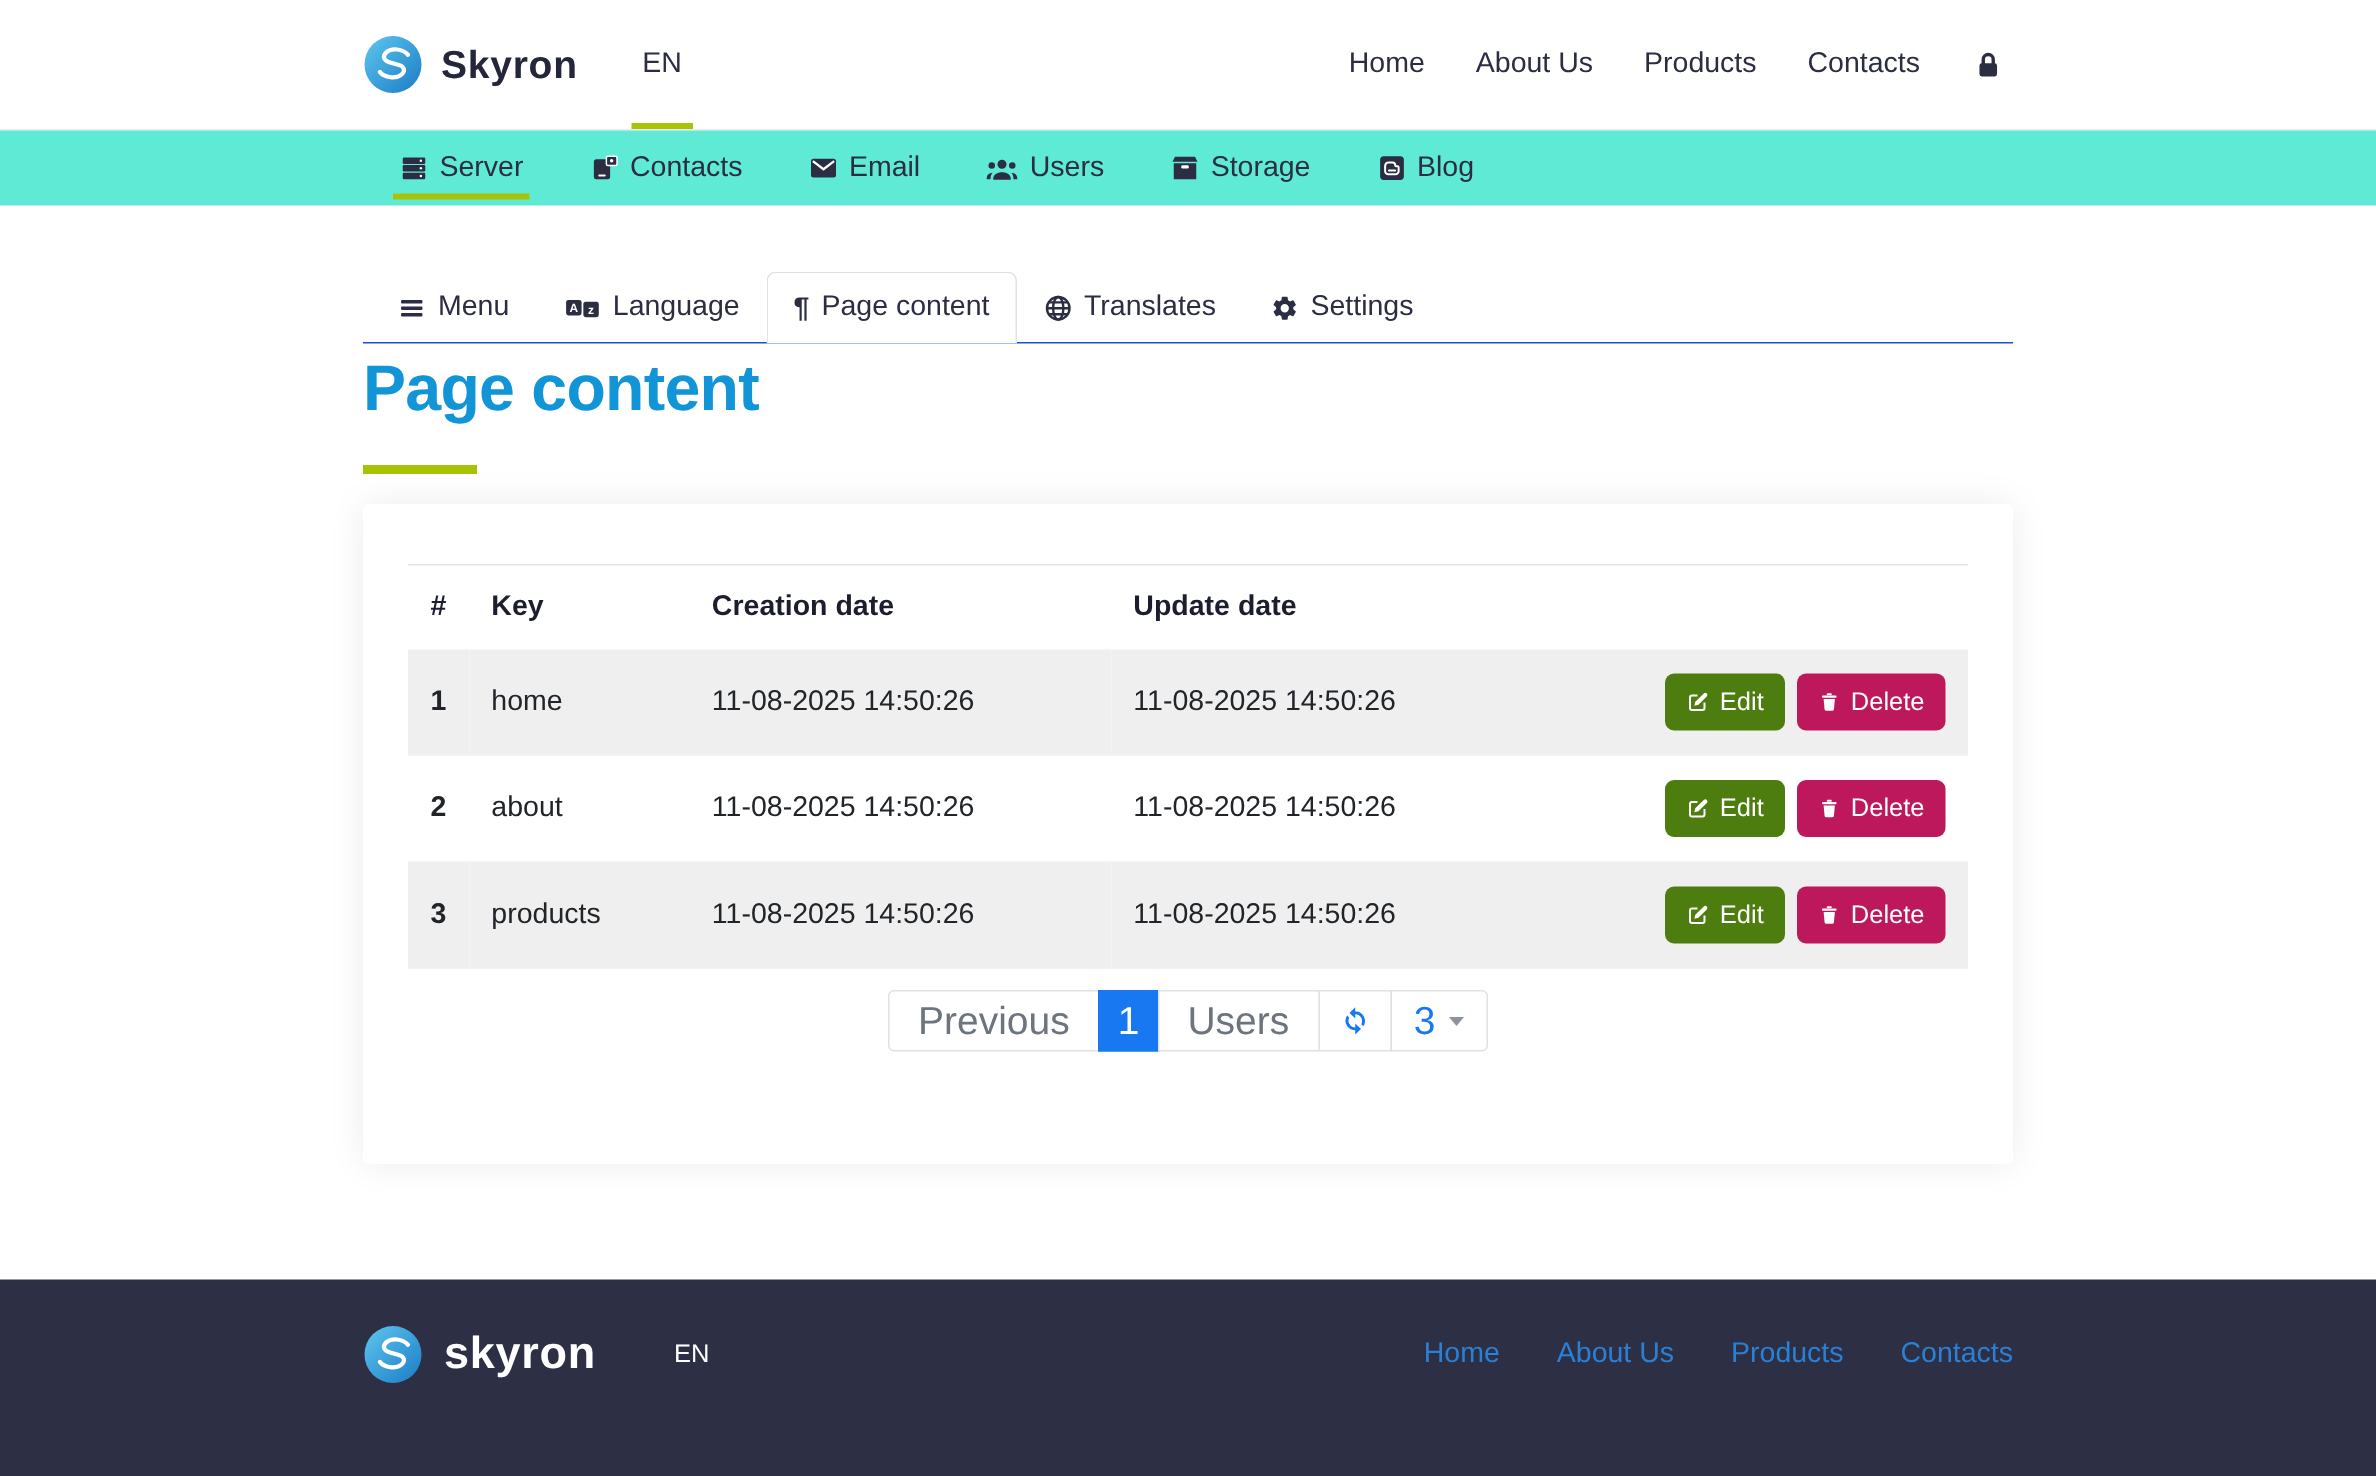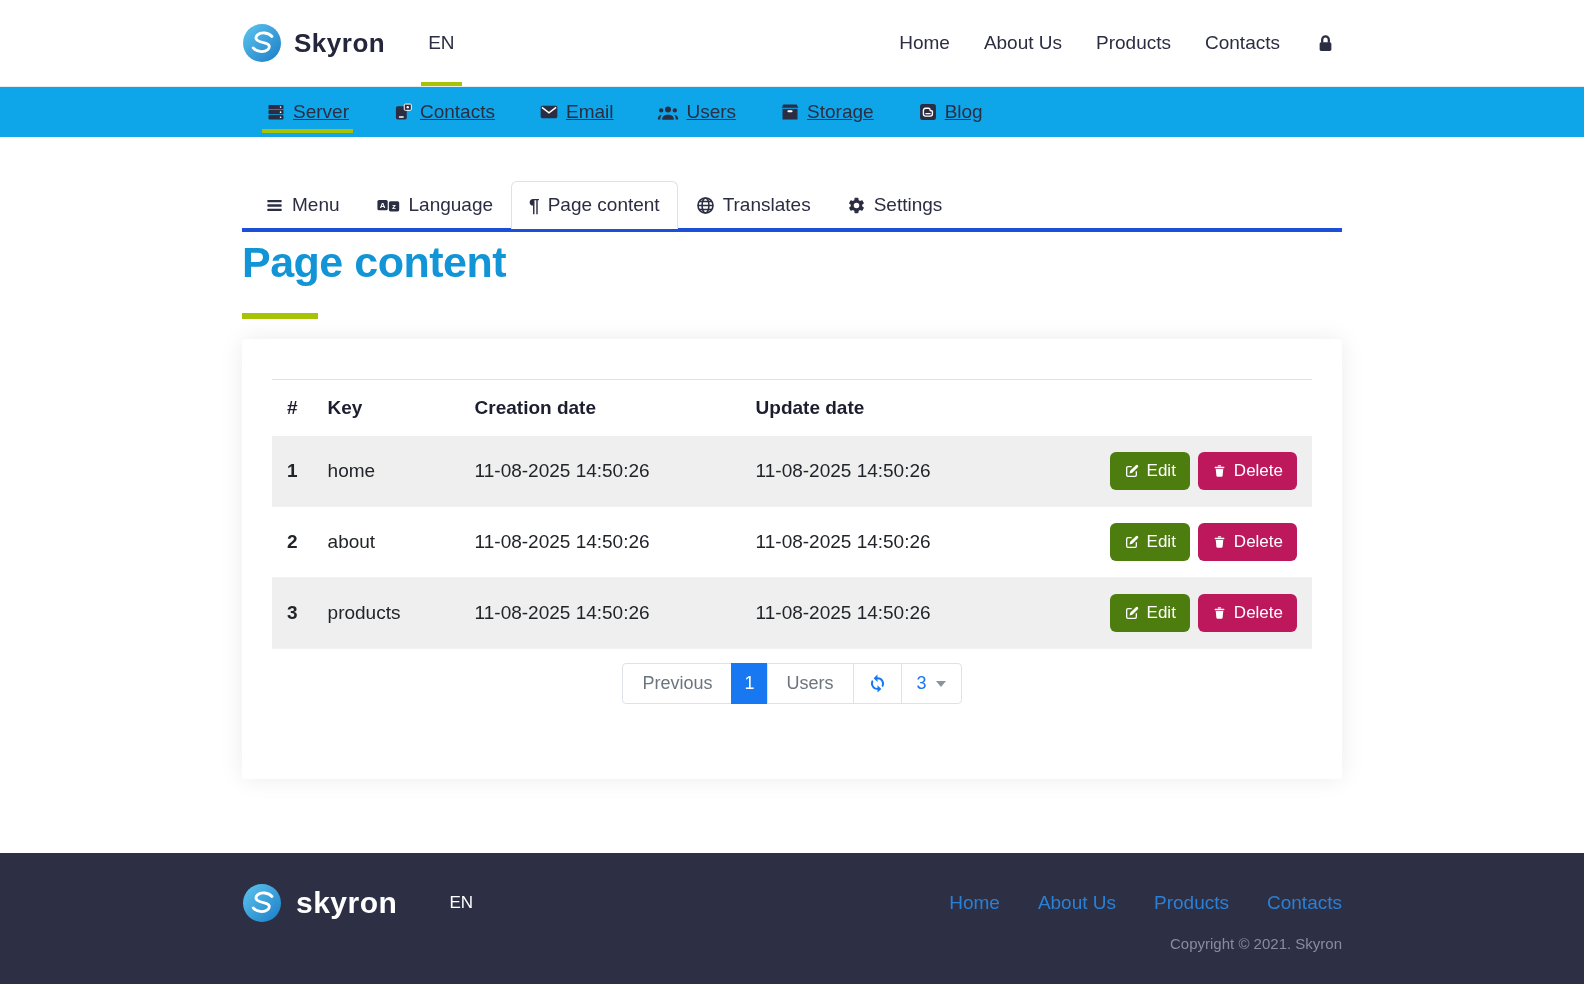--- a/index.html
+++ b/index.html
@@ -22,31 +22,31 @@
   .nav-item {
     position:relative; display:flex; align-items:center; gap:7px;
     height:86px; padding:0 13px; font-size:19px; color:#2b2d42; cursor:pointer;
   }
   .nav-item.active::after, .subnav-item.active::after {
     content:""; position:absolute; left:6px; right:6px; bottom:0; height:4px; background:#a8c306;
   }
   .lock-item { padding:0 6px 0 14px; }
 
   
-  .subnav { background:#0ea5e9;text-decoration:underline; }
+  .subnav { background:#5eead4; }
   .subnav .container { display:flex; align-items:center; height:50px; padding-left:14px; }
   .subnav-item {
     position:relative; display:flex; align-items:center; gap:7px;
     height:50px; padding:0 10px; margin-right:24px; font-size:19px; color:#2b2d42; cursor:pointer;
   }
   .subnav-item.active::after { bottom:4px; }
 
   
   .tabs-wrap { margin-top:44px; }
-  .tabs { display:flex; align-items:center; border-bottom:4px solid #1d4ed8; padding-left:5px; }
+  .tabs { display:flex; align-items:center; border-bottom:1px solid #1d4ed8; padding-left:5px; }
   .tab {
     display:flex; align-items:center; gap:8px;
     padding:12px 17px; font-size:19px; color:#2b2d42; cursor:pointer;
     background:transparent; border:1px solid transparent; margin-bottom:-1px;
     border-radius:6px 6px 0 0;
   }
   .tab.active { background:#fff; border-color:#dee2e6 #dee2e6 #fff #dee2e6; }
   .pilcrow { font-size:19px; font-weight:bold; line-height:1; }
 
   
@@ -79,21 +79,21 @@
   }
   .btn-edit { background:#4d7c0f; margin-right:8px; }
   .btn-delete { background:#be185d; }
 
   
   .pagination-row { display:flex; justify-content:center; margin-top:14px; }
   .pagination { display:flex; }
   .page-cell {
     display:flex; align-items:center; justify-content:center;
     border:1px solid #dee2e6; background:#fff; color:#6c757d;
-    font-size:18px; height:41px; padding:0 19px; margin-left:-1px; cursor:pointer;
+    font-size:26px; height:41px; padding:0 19px; margin-left:-1px; cursor:pointer;
   }
   .page-cell:first-child { margin-left:0; border-radius:4px 0 0 4px; }
   .page-cell:last-child { border-radius:0 4px 4px 0; }
   .page-cell.current { background:#1778f2; border-color:#1778f2; color:#fff; padding:0 12px; }
   .page-cell.refresh { color:#1778f2; padding:0 13px; }
   .page-cell.per-page { color:#1778f2; gap:9px; padding:0 15px; }
   .caret-down {
     width:0; height:0; border-left:5px solid transparent; border-right:5px solid transparent;
     border-top:6px solid #8d939a; display:inline-block;
   }
@@ -420,15 +420,14 @@
         <span class="footer-brand-name">skyron</span>
       </div>
       <span class="footer-lang">EN</span>
       <ul class="footer-links">
         <li>Home</li>
         <li>About Us</li>
         <li>Products</li>
         <li>Contacts</li>
       </ul>
     </div>
-    <div class="copyright">Copyright © 2021. Skyron</div>
   </div>
 </footer>
 
 </body></html>

